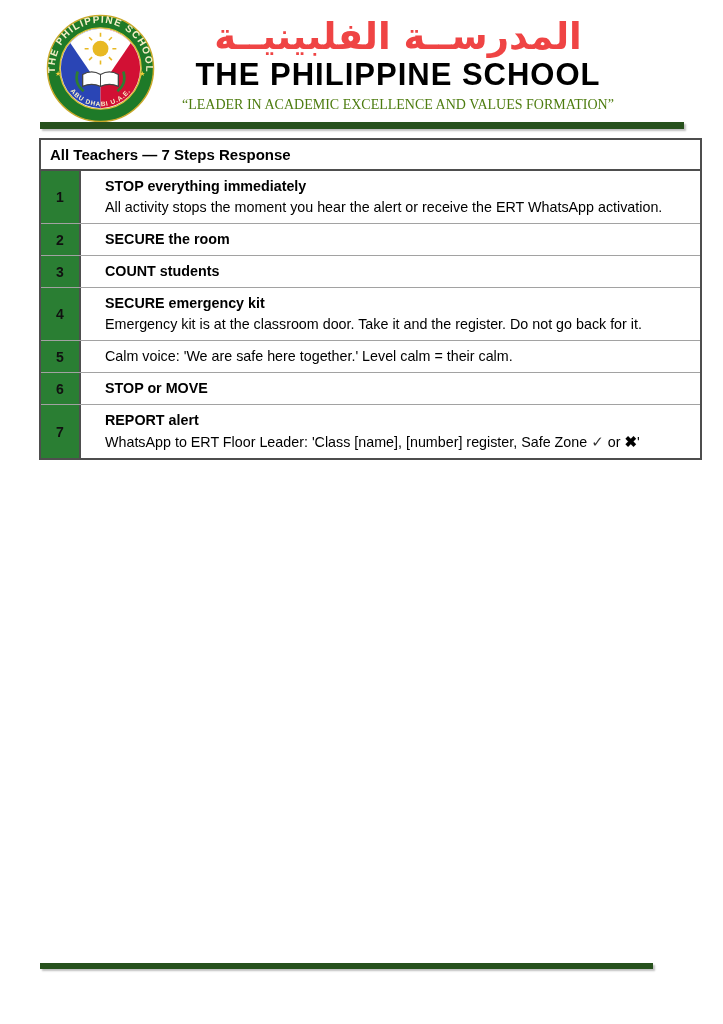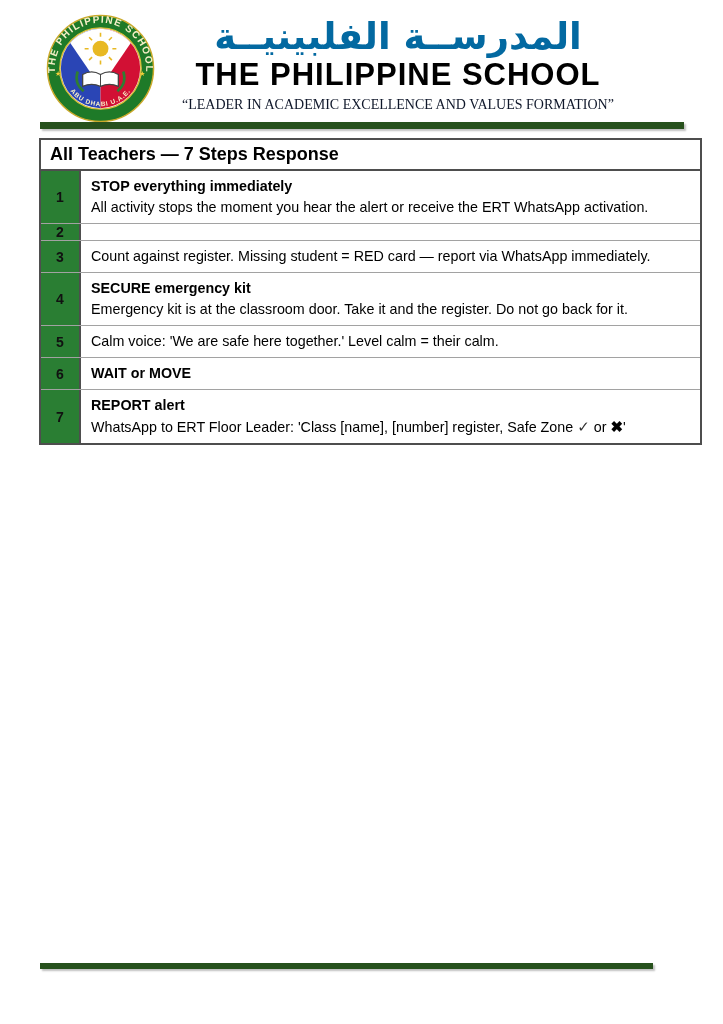--- a/index.html
+++ b/index.html
@@ -10,54 +10,54 @@
   }
   
   .logo {
     position:absolute; left:46px; top:14px; width:109px; height:109px;
   }
   .head-text {
     position:absolute; left:158px; top:0; width:480px; text-align:center;
   }
   .arabic-name {
     margin-top:16px; font-size:37px; font-weight:bold; line-height:42px;
-    direction:rtl; font-family:"DejaVu Sans", sans-serif; color:#0369a1;
+    direction:rtl; font-family:"DejaVu Sans", sans-serif; color:#ef4444;
   }
   .english-name {
     font-size:31px; font-weight:bold; letter-spacing:1px; line-height:32px;
     margin-top:1px; color:#000;
   }
   .tagline {
     font-family:"Liberation Serif", serif; font-size:14px; line-height:17px;
-    margin-top:5px; color:#0f172a;
+    margin-top:5px; color:#4d7c0f;
   }
   .bar {
     position:absolute; height:7px; box-shadow:2px 2px 2px #c0c0c0;
   }
   .bar-top { left:40px; top:122px; width:644px; }
   .bar-bottom { left:40px; top:963px; width:613px; height:6px; }
 
   
   .steps-table {
     position:absolute; left:39px; top:138px; width:663px;
     border:2px solid #4e4e4e; background:#fff; box-sizing:border-box;
   }
   .table-title {
-    font-weight:bold; font-size:18px; line-height:21px;
+    font-weight:bold; font-size:15px; line-height:21px;
     padding:4px 9px; border-bottom:2px solid #4e4e4e;
   }
   .step-row { display:flex; }
   .step-row + .step-row { border-top:1px solid #a2a2a2; }
   .num-cell {
     flex:none; width:38px; display:flex; align-items:center; justify-content:center;
     font-weight:bold; font-size:14px; color:#111;
     border-right:2px solid #4e4e4e;
   }
   .content-cell {
-    flex:1; padding:5px 10px; font-size:14.3px; line-height:21px;
+    flex:1; padding:5px 24px; font-size:14.3px; line-height:21px;
   }
   .step-title { font-weight:bold; }
   .check-symbol { font-size:15px; color:#333; }
   .cross-symbol { font-weight:bold; font-size:15px; color:#000; }
 </style>
 </head>
 <body>
 
 <div>
 
@@ -120,27 +120,28 @@
     <div class="num-cell" style="background:#2a7e33">1</div>
     <div class="content-cell">
       <div class="step-title">STOP everything immediately</div>
       <div class="step-desc">All activity stops the moment you hear the alert or receive the ERT WhatsApp activation.</div>
     </div>
   </div>
 
   <div class="step-row">
     <div class="num-cell" style="background:#2a7e33">2</div>
     <div class="content-cell">
+      <div class="step-title">SECURE the room</div>
     </div>
   </div>
 
   <div class="step-row">
     <div class="num-cell" style="background:#2a7e33">3</div>
     <div class="content-cell">
-      <div class="step-desc">Count against register. Missing student = RED card — report via WhatsApp immediately.</div>
+      <div class="step-title">COUNT students</div>
     </div>
   </div>
 
   <div class="step-row">
     <div class="num-cell" style="background:#2a7e33">4</div>
     <div class="content-cell">
       <div class="step-title">SECURE emergency kit</div>
       <div class="step-desc">Emergency kit is at the classroom door. Take it and the register. Do not go back for it.</div>
     </div>
   </div>
@@ -148,21 +149,21 @@
   <div class="step-row">
     <div class="num-cell" style="background:#2a7e33">5</div>
     <div class="content-cell">
       <div class="step-desc">Calm voice: 'We are safe here together.' Level calm = their calm.</div>
     </div>
   </div>
 
   <div class="step-row">
     <div class="num-cell" style="background:#2a7e33">6</div>
     <div class="content-cell">
-      <div class="step-title">WAIT or MOVE</div>
+      <div class="step-title">STOP or MOVE</div>
     </div>
   </div>
 
   <div class="step-row">
     <div class="num-cell" style="background:#2a7e33">7</div>
     <div class="content-cell">
       <div class="step-title">REPORT alert</div>
       <div class="step-desc"><span>WhatsApp to ERT Floor Leader: 'Class [name], [number] register, Safe Zone </span><span class="check-symbol">✓</span><span> or </span><span class="cross-symbol">✖</span><span>'</span></div>
     </div>
   </div>

